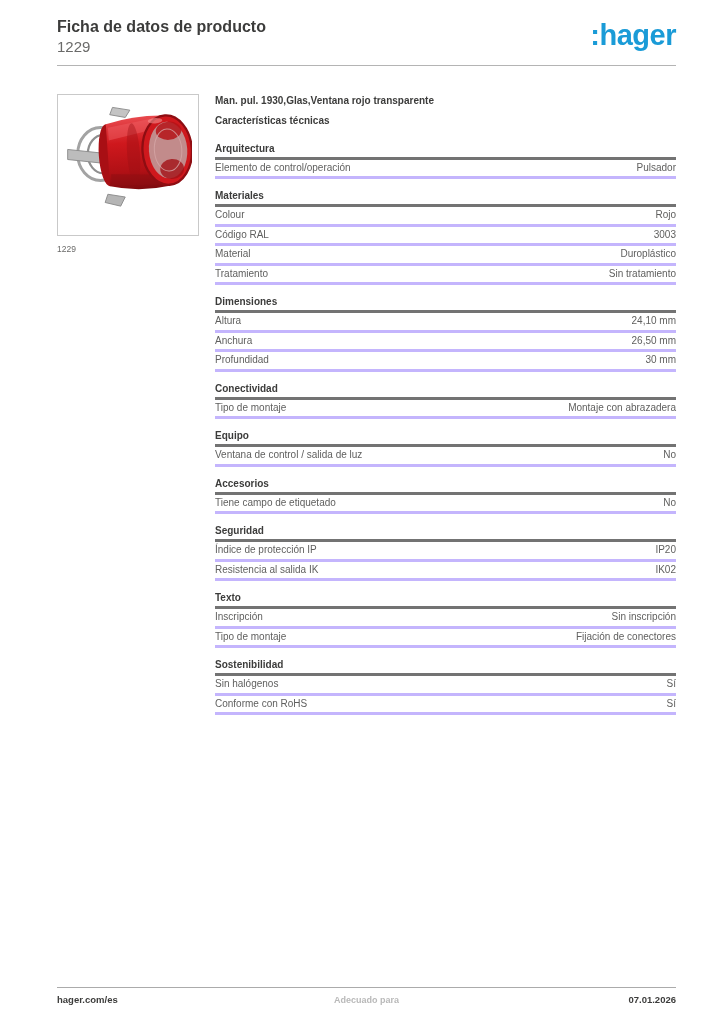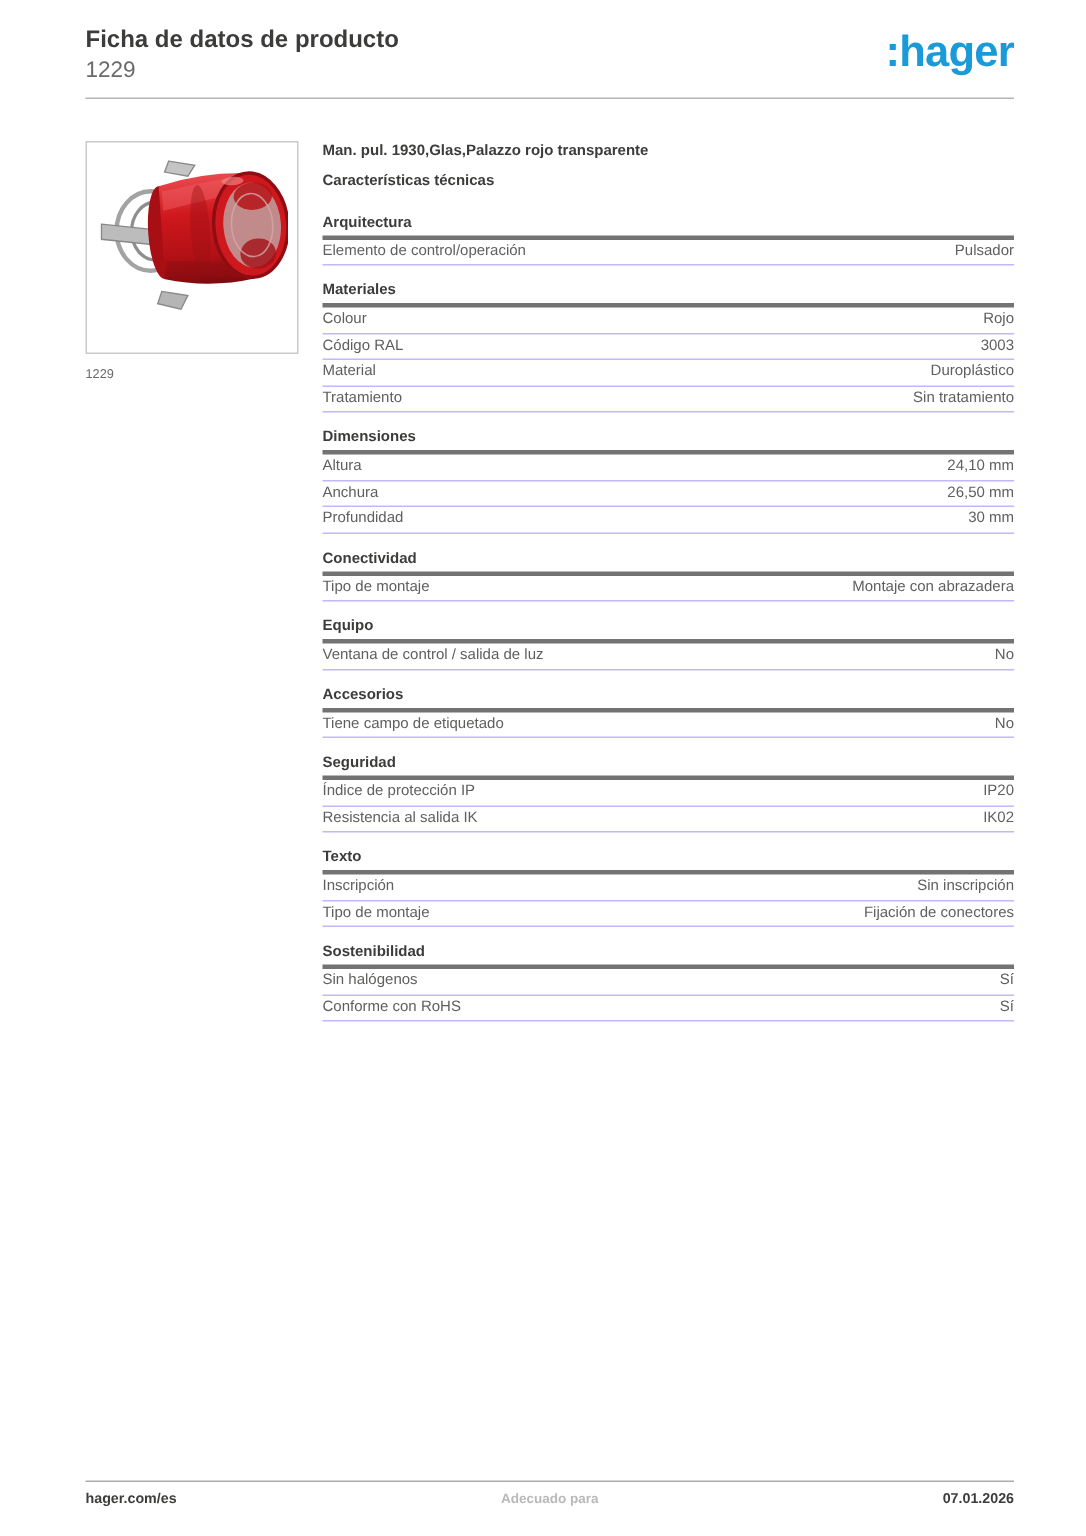--- a/index.html
+++ b/index.html
@@ -33,30 +33,30 @@
   .product-name { font-size:10px; font-weight:bold; color:#3c3c3b; line-height:1.2; }
   .tech-heading { font-size:10px; font-weight:bold; color:#3c3c3b; margin-top:8px; }
   .sections { margin-top:17px; }
   .section { margin-bottom:11px; }
   .section-title {
     font-size:10px; font-weight:bold; color:#3c3c3b;
     padding-bottom:3px; border-bottom:3px solid #737373;
   }
   .spec-row {
     display:flex; justify-content:space-between; align-items:baseline;
-    padding:2px 0; border-bottom:1px solid #c4b5fd;
+    padding:2px 0; border-bottom:3px solid #c4b5fd;
     font-size:10px; color:#5f5f5e; line-height:1.25;
   }
   .spec-value { text-align:right; white-space:nowrap; padding-left:12px; }
   
   .ftr {
     position:absolute; left:57px; right:48px; top:987px;
     border-top:1px solid #ababab; padding-top:6px;
   }
-  .ftr-row { display:flex; align-items:flex-start; }
+  .ftr-row { display:flex; align-items:flex-end; }
   .ftr-left  { flex:1; font-size:9.5px; font-weight:bold; color:#3c3c3b; text-decoration:none; }
   .ftr-center{ flex:1; text-align:center; font-size:9px; color:#b9b9b9;font-weight:bold; }
   .ftr-right { flex:1; text-align:right; font-size:9.5px; font-weight:bold; color:#3c3c3b; }
 </style>
 </head>
 <body>
 
 <div class="page">
 
   <header class="hdr">
@@ -104,21 +104,21 @@
             <ellipse cx="117" cy="77" rx="13" ry="11" fill="#a31217" opacity="0.8"></ellipse>
             <ellipse cx="114" cy="56" rx="15" ry="23" fill="none" stroke="#d4a5a5" stroke-width="1.2" opacity="0.8"></ellipse>
             <ellipse cx="102" cy="23" rx="8" ry="3" fill="#f59090" opacity="0.6"></ellipse>
           </g>
         </svg>
       </div>
       <div class="image-caption">1229</div>
     </aside>
 
     <section class="right-col">
-      <div class="product-name">Man. pul. 1930,Glas,Palazzo rojo transparente</div>
+      <div class="product-name">Man. pul. 1930,Glas,Ventana rojo transparente</div>
       <div class="tech-heading">Características técnicas</div>
       <div class="sections">
           <div class="section">
             <div class="section-title">Arquitectura</div>
             <div class="spec-row">
               <span class="spec-label">Elemento de control/operación</span>
               <span class="spec-value">Pulsador</span>
             </div>
           </div>
           <div class="section">

